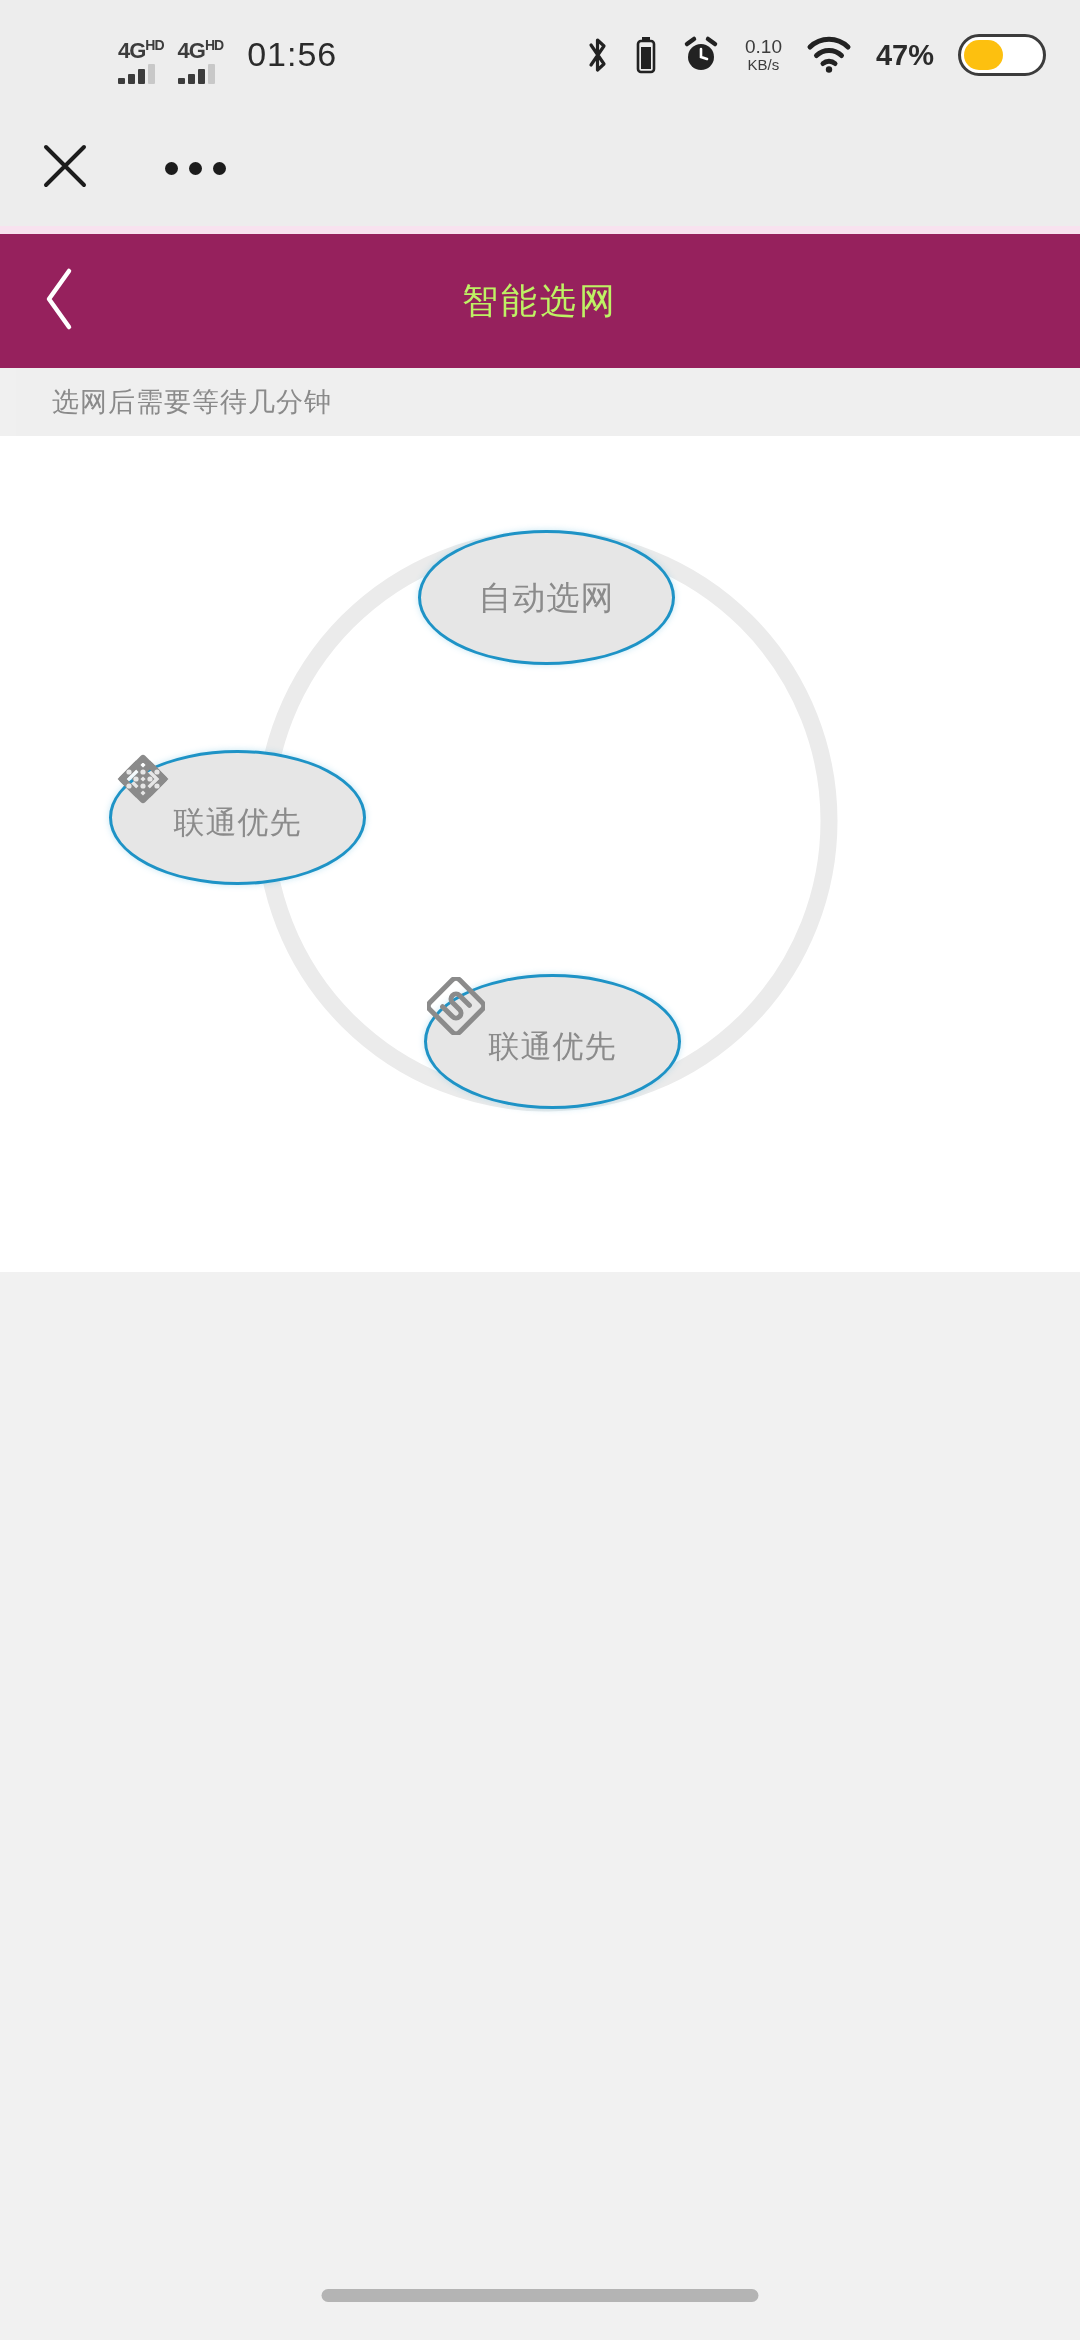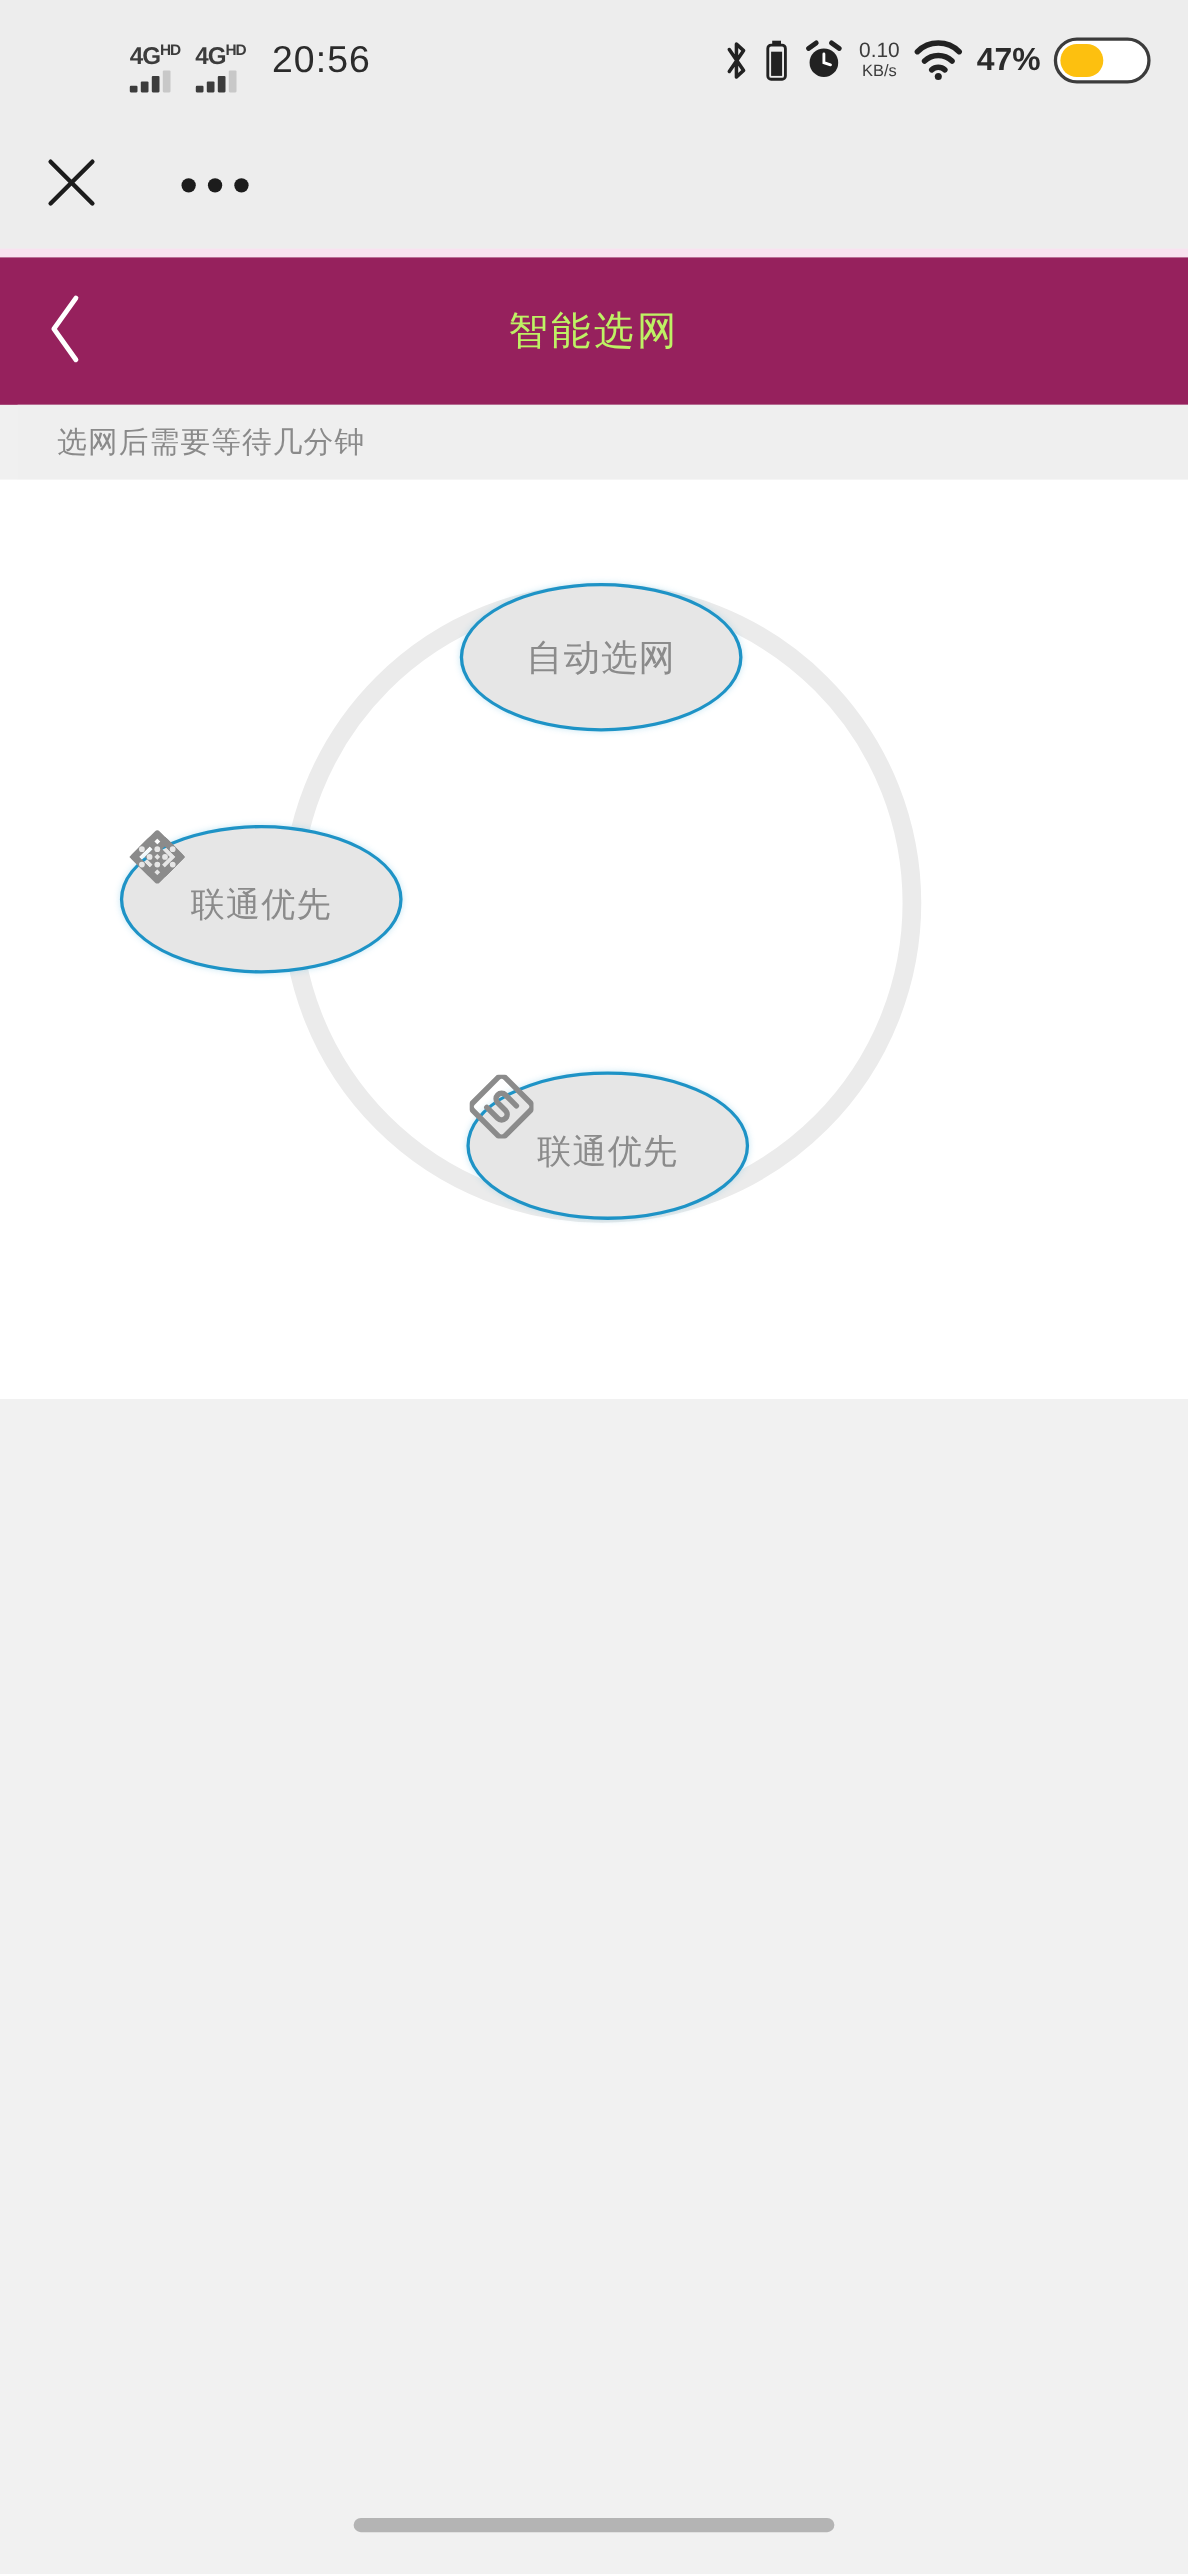--- a/index.html
+++ b/index.html
@@ -23,21 +23,21 @@
   .sim-label{ font-size:22px; font-weight:bold; color:#3c3c3c; letter-spacing:-1px; line-height:1;margin-top:12px; }
   .sim-label sup{ font-size:14px; vertical-align:super; }
   .bars{ display:flex; align-items:flex-end; gap:3px; height:20px; }
   .bars i{ display:block; width:7px; background:#3c3c3c; border-radius:1px; }
   .bars i:nth-child(1){ height:6px; }
   .bars i:nth-child(2){ height:10px; }
   .bars i:nth-child(3){ height:15px; }
   .bars i:nth-child(4){ height:20px; background:#c8c8c8; }
   .clock{ font-size:34px; color:#2b2b2b; margin-left:10px; letter-spacing:1px; }
 
-  .sb-right{ display:flex; align-items:center; gap:12px; }
+  .sb-right{ display:flex; align-items:center; gap:24px; }
   .sb-right svg{ display:block; }
   .netspeed{ display:flex; flex-direction:column; align-items:center; line-height:1.05; color:#3c3c3c; }
   .netspeed .n1{ font-size:19px; }
   .netspeed .n2{ font-size:15px; }
   .batt-pct{ font-size:29px; color:#2b2b2b; font-weight:bold; }
   .batt-shell{
     width:88px; height:42px; border:3px solid #3c3c3c; border-radius:21px;
     position:relative; background:#fff;
   }
   .batt-fill{
@@ -154,21 +154,21 @@
     <div class="sim">
       <div class="sim-label"><span>4G</span><sup>HD</sup></div>
       <div class="bars">
           <i></i>
           <i></i>
           <i></i>
           <i></i>
         </div>
     </div>
 
-    <div class="clock">20:56</div>
+    <div class="clock">01:56</div>
   </div>
 
   <div class="sb-right">
     <span>
       <svg width="26" height="40" viewBox="0 0 26 40">
           <path d="M6 10 L19 29 L12.5 35 L12.5 5 L19 11 L6 30" fill="none" stroke="#222" stroke-width="3.2" stroke-linejoin="round" stroke-linecap="round"></path>
         </svg>
     </span>
     <span>
       <svg width="22" height="40" viewBox="0 0 22 40">

